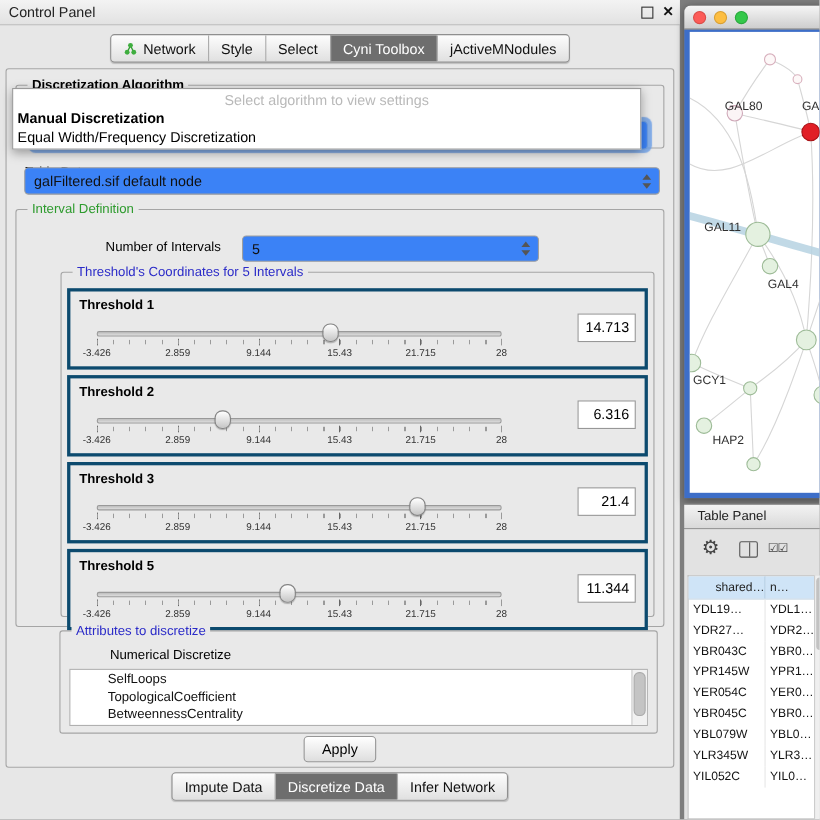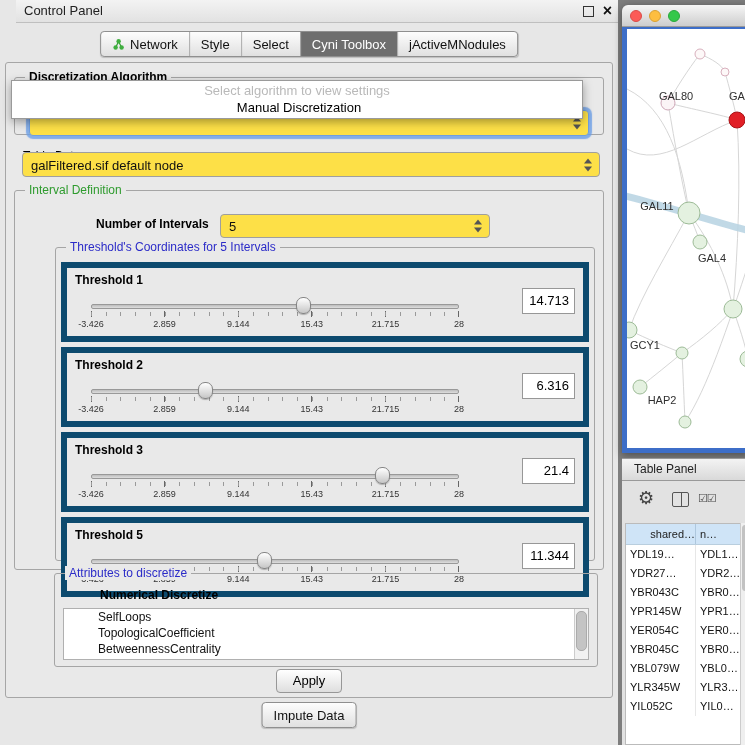--- a/index.html
+++ b/index.html
@@ -4,21 +4,21 @@
 <style>
   html,body{margin:0;padding:0;}
   body{
     width:745px;height:745px;position:relative;overflow:hidden;
     background:#7e7e7e;
     font-family:"Liberation Sans",sans-serif;
     -webkit-font-smoothing:antialiased;
   }
   
   .control-panel{position:absolute;left:0;top:0;width:618px;height:745px;background:#e7e7e7;}
-  .cp-titlebar{position:absolute;left:16px;top:0;right:0;height:22px;
+  .cp-titlebar{position:absolute;left:0;top:0;right:0;height:22px;
     background:linear-gradient(#f3f3f3,#e2e2e2);border-bottom:1px solid #bfbfbf;text-decoration:underline;}
   .cp-title{position:absolute;left:8px;top:0;line-height:22px;font-size:13px;color:#222;}
   .float-icon{position:absolute;right:24px;top:6px;width:9px;height:9px;border:1.5px solid #333;background:transparent;}
   .close-icon{position:absolute;right:6px;top:1px;font-size:16px;font-weight:bold;color:#111;line-height:20px;}
   
   .seg-tabs{position:absolute;display:flex;align-items:stretch;border:1px solid #8f8f8f;border-radius:4px;
     overflow:hidden;background:linear-gradient(#fdfdfd,#e0e0e0);box-shadow:0 1px 1px rgba(0,0,0,.18);}
   .top-tabs{top:31px;left:50%;transform:translateX(-50%);}
   .bottom-tabs{top:702px;left:50%;transform:translateX(-50%);}
   .seg-tab{display:flex;align-items:center;gap:5px;padding:0 11px;font-size:13px;color:#111;
@@ -29,38 +29,38 @@
   
   .panel-body{position:absolute;left:5px;top:62px;width:606px;height:634px;background:#e9e9e9;
     border:1px solid #a6a6a6;border-radius:3px;}
   
   .group{position:absolute;border:1px solid #a5a5a5;border-radius:3px;}
   .group-title{position:absolute;top:-8px;left:10px;background:#e9e9e9;padding:0 4px;font-size:12px;white-space:nowrap;}
   .title-black{color:#000;font-weight:bold;}
   .title-green{color:#2e9b2e;}
   .title-blue{color:#2b2bc8;}
   
-  .combo{position:absolute;background:#fde047;border:1px solid #9f9f9f;border-radius:4px;}
+  .combo{position:absolute;background:#3b82f6;border:1px solid #9f9f9f;border-radius:4px;}
   .combo-text{position:absolute;left:8px;top:50%;transform:translateY(-50%);font-size:13px;color:#111;white-space:nowrap;}
   .stepper{position:absolute;right:6px;top:50%;transform:translateY(-50%);width:9px;height:13px;}
   .stepper:before,.stepper:after{content:"";position:absolute;left:0;border-left:4.5px solid transparent;border-right:4.5px solid transparent;}
   .stepper:before{top:0;border-bottom:5px solid #555;}
   .stepper:after{bottom:0;border-top:5px solid #555;}
   .focused{box-shadow:0 0 1px 3px rgba(106,158,230,.8);border-color:#6f9fe0;}
   
   .dropdown-popup{position:absolute;left:5px;top:17px;width:570px;background:#fff;border:1px solid #9a9a9a;
     box-shadow:0 3px 9px rgba(0,0,0,.35);z-index:6;padding:2px 0;}
   .dd-placeholder{text-align:center;color:#b9b9b9;font-size:13px;height:16px;line-height:16px;}
   .dd-option{font-size:13px;height:17px;line-height:17px;padding-left:4px;color:#000;}
-  .dd-option.bold{font-weight:normal;text-align:center;}
+  .dd-option.bold{font-weight:bold;}
   .plain-label{position:absolute;font-size:12px;color:#000;}
-  .bold-label{position:absolute;font-size:12px;font-weight:bold;color:#000;padding-left:35px;}
+  .bold-label{position:absolute;font-size:12px;font-weight:normal;color:#000;padding-left:35px;}
   
   .thresholds-body{position:absolute;left:5px;top:14px;right:5px;}
-  .threshold-panel{position:relative;height:68px;border:6px solid #0c4a6e;margin-bottom:5px;background:#e9e9e9;}
+  .threshold-panel{position:relative;height:68px;border:3px solid #0c4a6e;margin-bottom:5px;background:#e9e9e9;}
   .threshold-label{position:absolute;left:8px;top:5px;font-size:12px;font-weight:bold;color:#000;}
   .slider{position:absolute;left:24px;top:30px;width:368px;height:34px;}
   .slider-groove{position:absolute;left:0;right:0;top:6px;height:3px;background:linear-gradient(#bdbdbd,#dedede);
     border:1px solid #999;border-radius:2px;}
   .ticks-minor{position:absolute;left:0;right:0;top:14px;height:4px;
     background-image:repeating-linear-gradient(to right,#9a9a9a 0,#9a9a9a 1px,transparent 1px,transparent 14.72px);}
   .ticks-major{position:absolute;left:0;right:0;top:13px;height:6px;
     background-image:repeating-linear-gradient(to right,#666 0,#666 1px,transparent 1px,transparent 73.5px);}
   .slider-thumb{position:absolute;top:-1px;width:13px;height:15px;margin-left:-7px;
     background:linear-gradient(#ffffff,#c6c6c6);border:1px solid #858585;border-radius:7px;
@@ -149,20 +149,21 @@
     <div class="group" style="left:8px;top:14px;width:588px;height:56px;">
       <span class="group-title title-black">Discretization Algorithm</span>
       <div class="combo focused" style="left:14px;right:14px;top:32px;height:24px;">
         <span class="stepper"></span>
       </div>
     </div>
 
     <div class="dropdown-popup">
       <div class="dd-placeholder">Select algorithm to view settings</div>
       <div class="dd-option bold">Manual Discretization</div>
+      <div class="dd-option">Equal Width/Frequency Discretization</div>
     </div>
 
     <div class="plain-label" style="left:17px;top:86px;">Table Data</div>
     <div class="combo" style="left:16px;width:576px;top:89px;height:23px;">
       <span class="combo-text">galFiltered.sif default node</span>
       <span class="stepper"></span>
     </div>
 
     <div class="group" style="left:8px;top:127px;width:588px;height:378px;">
       <span class="group-title title-green">Interval Definition</span>
@@ -264,20 +265,26 @@
         </div>
       </div>
     </div>
 
     <div class="apply-btn">Apply</div>
   </div>
 
   <div class="seg-tabs bottom-tabs">
     <div class="seg-tab">
         <span>Impute Data</span>
+      </div>
+    <div class="seg-tab selected">
+        <span>Discretize Data</span>
+      </div>
+    <div class="seg-tab">
+        <span>Infer Network</span>
       </div>
   </div>
 </div>
 
 <div class="network-window">
   <div class="net-titlebar">
     <span class="tl tl-red"></span>
     <span class="tl tl-yellow"></span>
     <span class="tl tl-green"></span>
   </div>

